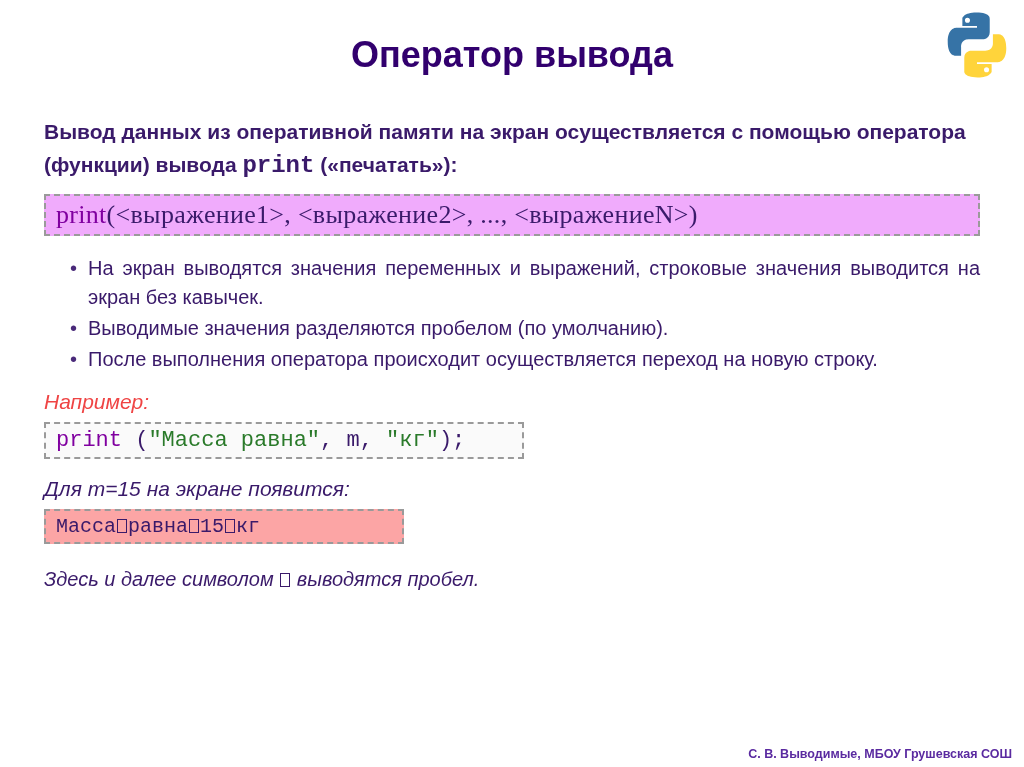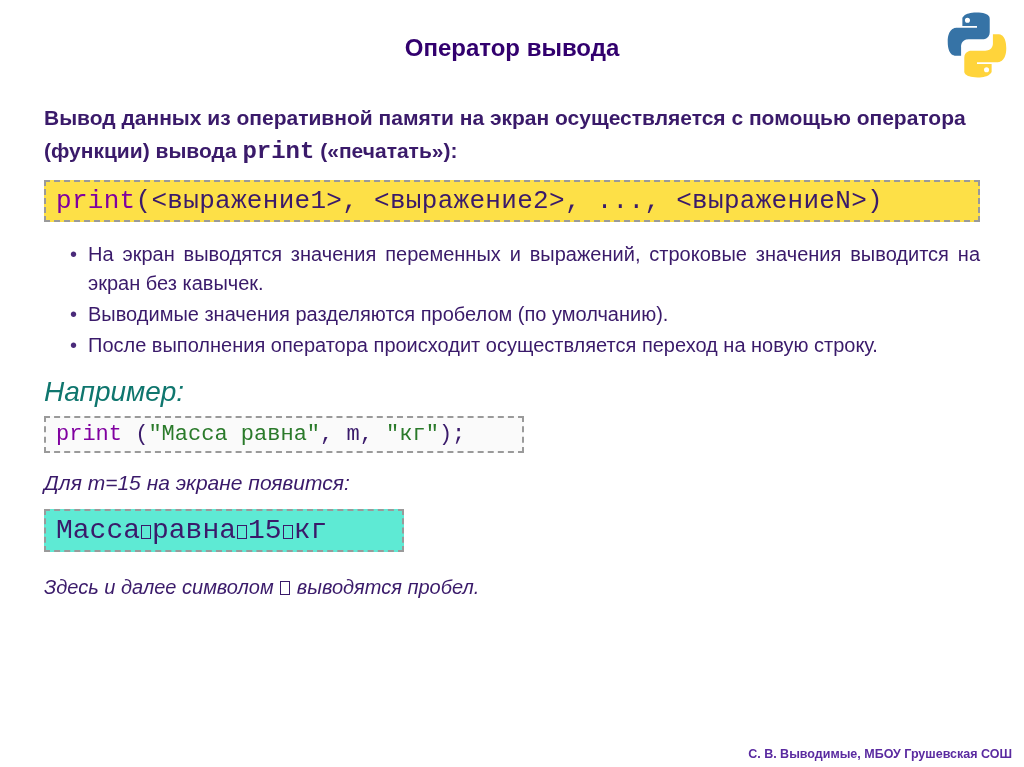--- a/index.html
+++ b/index.html
@@ -20,42 +20,42 @@
     .logo {
       position: absolute;
       top: 10px;
       right: 12px;
       width: 70px;
       height: 70px;
     }
     .title {
       text-align: center;
       color: #32006e;
-      font-size: 24px;
+      font-size: 36px;
       font-weight: bold;
       margin-bottom: 40px;
       margin-top: 6px;
     }
     .intro-text {
       color: #3a1a6a;
       font-size: 21px;
       line-height: 1.5;
       margin-bottom: 10px;
       font-weight: bold;
     }
     .intro-text .mono-print {
       font-family: "Courier New", monospace;
       font-size: 24px;
       color: #3a1a6a;
     }
     .code-box {
       border: 2px dashed #9a9a9a;
-      background: #fde047;
+      background: #f0abfc;
       padding: 4px 10px;
-      font-family: Liberation Mono, monospace;
+      font-family: Liberation Serif, serif;
       font-size: 26px;
       color: #3a1a6a;
       margin: 8px 0 18px 0;
       letter-spacing: 0.3px;
     }
     .code-box .kw { color: #8000a0; }
     .code-box-small {
       border: 2px dashed #9a9a9a;
       background: #fafafa;
       padding: 4px 10px;
@@ -63,26 +63,26 @@
       font-size: 22px;
       color: #3a1a6a;
       margin: 6px 0 18px 0;
       display: inline-block;
       min-width: 480px;
     }
     .code-box-small .kw { color: #8000a0; }
     .code-box-small .str { color: #2a7a2a; }
     .code-box-output {
       border: 2px dashed #9a9a9a;
-      background: #5eead4;
+      background: #fca5a5;
       padding: 4px 10px;
       font-family: "Courier New", monospace;
-      font-size: 28px;
+      font-size: 20px;
       color: #3a1a6a;
-      margin: 12px 0 18px 0;
+      margin: 6px 0 18px 0;
       display: inline-block;
       min-width: 360px;
     }
     .bullets {
       margin: 0 0 16px 26px;
       color: #3a1a6a;
       font-size: 20px;
       line-height: 1.45;
     }
     .bullets li {
@@ -92,22 +92,22 @@
       text-align: justify;
       margin-bottom: 2px;
     }
     .bullets li::before {
       content: "•";
       position: absolute;
       left: 0;
       color: #4a2a7a;
     }
     .example-label {
-      color: #0f766e;
-      font-size: 28px;
+      color: #ef4444;
+      font-size: 21px;
       font-style: italic;
       margin-bottom: 2px;
       margin-top: 16px;
     }
     .secondary-label {
       color: #3a1a6a;
       font-size: 21px;
       font-style: italic;
       margin-bottom: 2px;
     }

